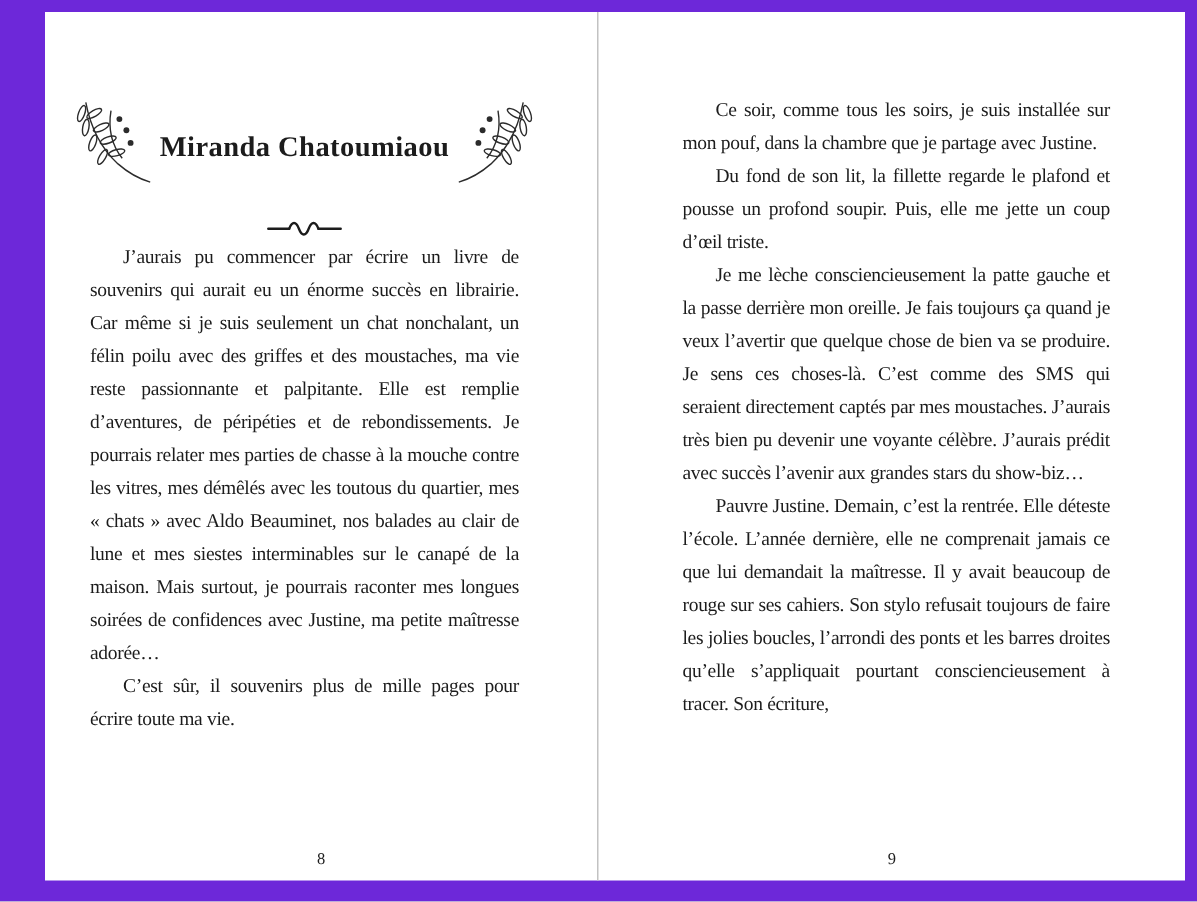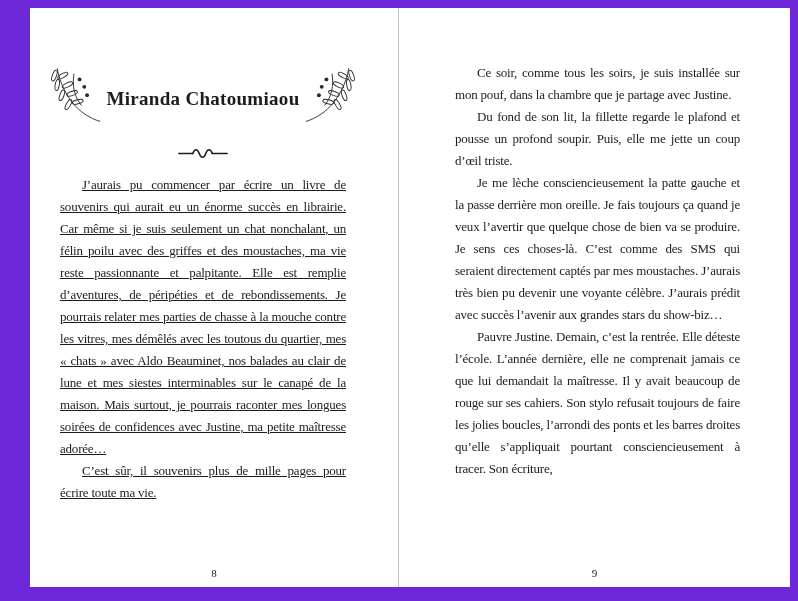--- a/index.html
+++ b/index.html
@@ -67,21 +67,21 @@
   .branch-right svg { transform: scaleX(-1); }
   .ornament { text-align: center; margin-top: 12px; height: 14px; }
   .body {
     font-size: 13px;
     letter-spacing: -0.2px;
     line-height: 22px;
     text-align: justify;
     -webkit-hyphens: auto;
     hyphens: auto;
   }
-  .page-left .body { margin-top: 14px; text-decoration: underline; }
+  .page-left .body { margin-top: 0; }
   .body p { text-indent: 22px; }
   .page-number {
     position: absolute;
     bottom: 8px;
     left: 0;
     right: 0;
     text-align: center;
     font-size: 11px;
     color: #1c1c1c;
   }

